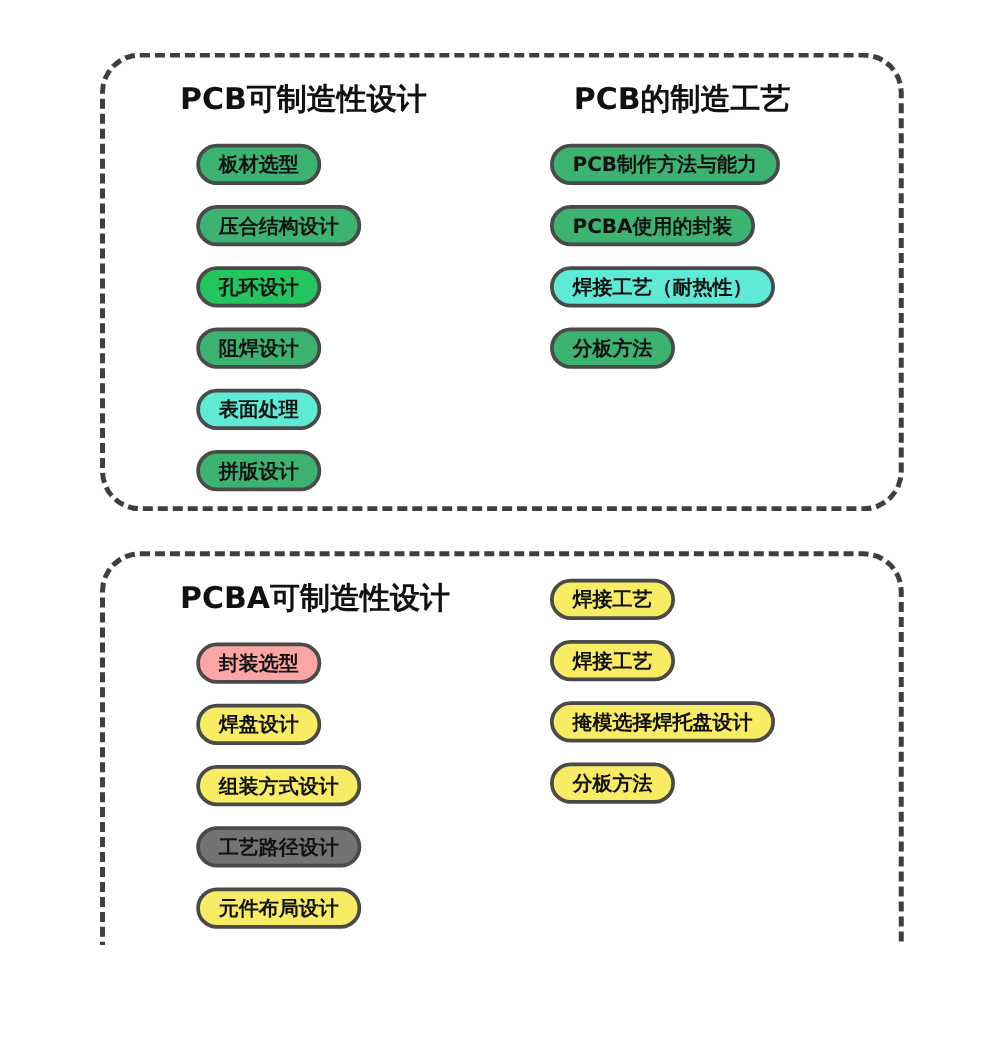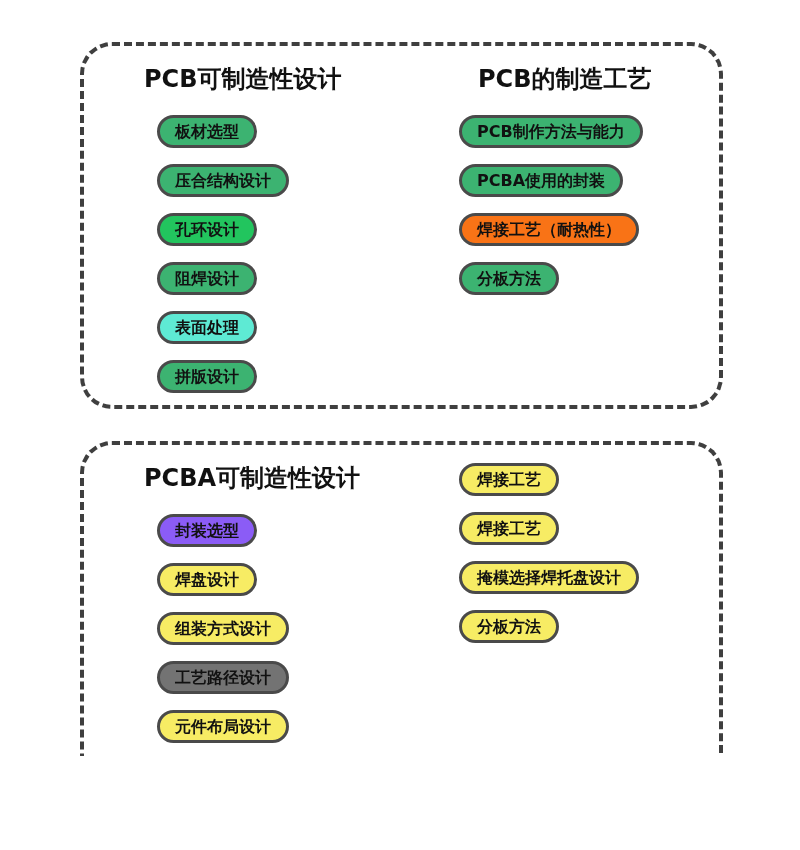--- a/index.html
+++ b/index.html
@@ -25,21 +25,21 @@
     border-radius: 32px;
     background: #ffffff;
   }
   .box-top { top: 42px; }
   .box-bottom { top: 441px; }
   .col {
     position: absolute;
     top: 18px;
   }
   .col-left  { left: 60px;  width: 300px; }
-  .col-right { left: 375px; width: 282px; }
+  .col-right { left: 356px; width: 282px; }
   .col-header {
     font-size: 24px;
     font-weight: bold;
     color: #111111;
     line-height: 30px;
     margin: 0 0 21px 0;
     white-space: nowrap;
   }
   .col-left  .col-header { margin-left: 0; }
   .col-right .col-header { margin-left: 19px; }
@@ -93,33 +93,33 @@
 
     <div class="col col-right">
       <div class="col-header">PCB的制造工艺</div>
       <div class="pill-row">
         <span class="pill" style="background-color: rgb(60, 179, 113);">PCB制作方法与能力</span>
       </div>
       <div class="pill-row">
         <span class="pill" style="background-color: rgb(60, 179, 113);">PCBA使用的封装</span>
       </div>
       <div class="pill-row">
-        <span class="pill" style="background-color: #f97316;">焊接工艺（耐热性）</span>
+        <span class="pill" style="background-color: #5eead4;">焊接工艺（耐热性）</span>
       </div>
       <div class="pill-row">
         <span class="pill" style="background-color: rgb(60, 179, 113);">分板方法</span>
       </div>
     </div>
   </div>
 
   <div class="dashed-box box-bottom">
     <div class="col col-left">
       <div class="col-header">PCBA可制造性设计</div>
       <div class="pill-row">
-        <span class="pill" style="background-color: #8b5cf6;">封装选型</span>
+        <span class="pill" style="background-color: #fca5a5;">封装选型</span>
       </div>
       <div class="pill-row">
         <span class="pill" style="background-color: rgb(247, 236, 100);">焊盘设计</span>
       </div>
       <div class="pill-row">
         <span class="pill" style="background-color: rgb(247, 236, 100);">组装方式设计</span>
       </div>
       <div class="pill-row">
         <span class="pill" style="background-color: #737373;">工艺路径设计</span>
       </div>

